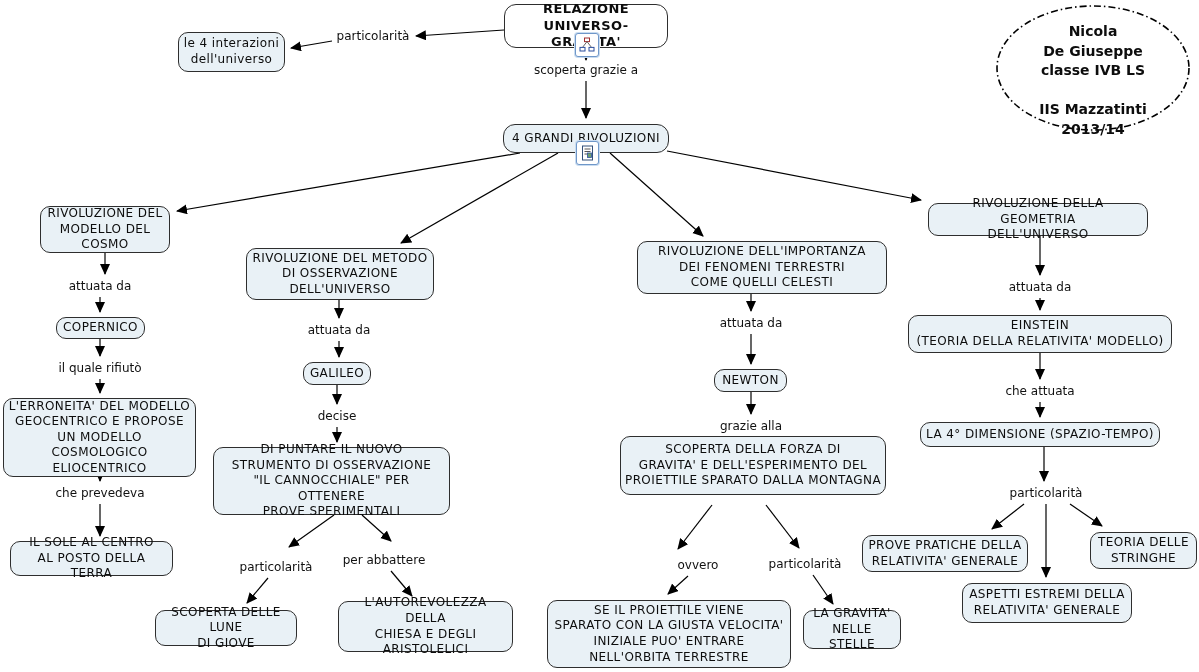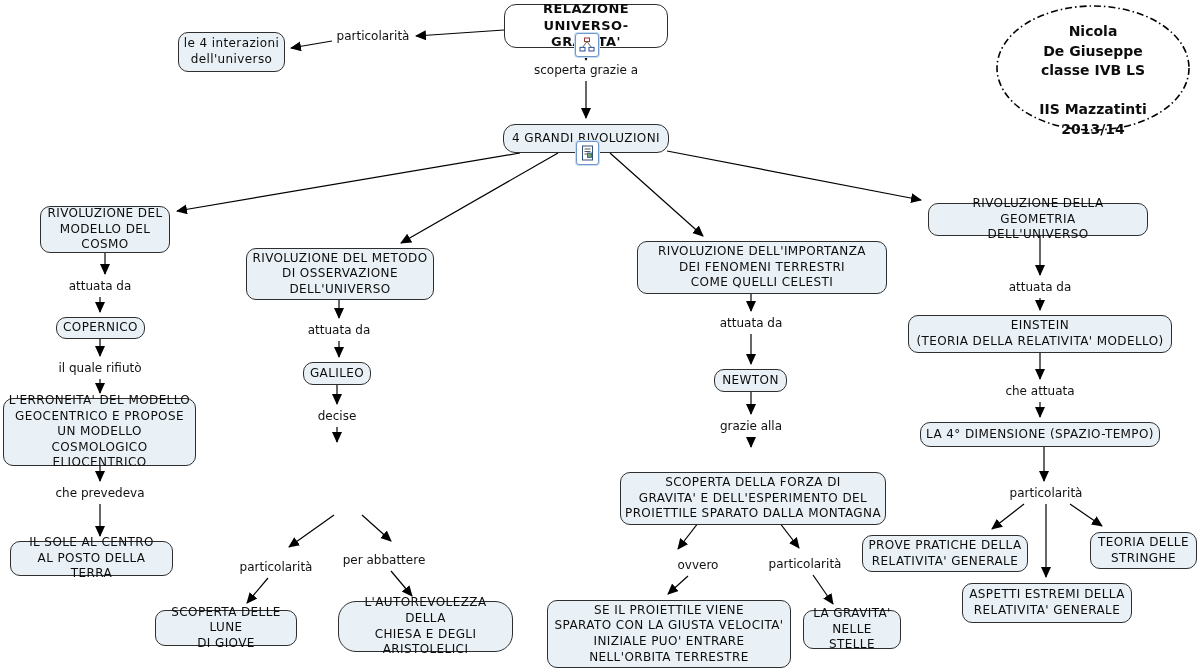--- a/index.html
+++ b/index.html
@@ -152,49 +152,53 @@
 
 IIS Mazzatinti
 2013/14</div>
 
   <div class="node" style="left:40px;top:206px;width:130px;height:47px;">RIVOLUZIONE DEL
 MODELLO DEL
 COSMO</div>
   <div class="link-label" style="left:100px;top:279px;">attuata da</div>
   <div class="node" style="left:56px;top:317px;width:89px;height:22px;">COPERNICO</div>
   <div class="link-label" style="left:100px;top:361px;">il quale rifiutò</div>
-  <div class="node" style="left:3px;top:398px;width:193px;height:68px;">L'ERRONEITA' DEL MODELLO
+  <div class="node" style="left:3px;top:398px;width:193px;height:79px;">L'ERRONEITA' DEL MODELLO
 GEOCENTRICO E PROPOSE
 UN MODELLO COSMOLOGICO
 ELIOCENTRICO</div>
   <div class="link-label" style="left:100px;top:486px;">che prevedeva</div>
   <div class="node" style="left:10px;top:541px;width:163px;height:35px;">IL SOLE AL CENTRO
 AL POSTO DELLA TERRA</div>
 
   <div class="node" style="left:246px;top:248px;width:188px;height:52px;">RIVOLUZIONE DEL METODO
 DI OSSERVAZIONE
 DELL'UNIVERSO</div>
   <div class="link-label" style="left:339px;top:323px;">attuata da</div>
   <div class="node" style="left:303px;top:362px;width:68px;height:23px;">GALILEO</div>
   <div class="link-label" style="left:337px;top:409px;">decise</div>
+  <div class="node" style="left:213px;top:447px;width:237px;height:68px;">DI PUNTARE IL NUOVO
+STRUMENTO DI OSSERVAZIONE
+"IL CANNOCCHIALE" PER OTTENERE
+PROVE SPERIMENTALI</div>
   <div class="link-label" style="left:276px;top:560px;">particolarità</div>
   <div class="link-label" style="left:384px;top:553px;">per abbattere</div>
   <div class="node" style="left:155px;top:610px;width:142px;height:36px;">SCOPERTA DELLE LUNE
 DI GIOVE</div>
-  <div class="node" style="left:338px;top:601px;width:175px;height:51px;border-radius:18px;">L'AUTOREVOLEZZA DELLA
+  <div class="node" style="left:338px;top:601px;width:175px;height:51px;">L'AUTOREVOLEZZA DELLA
 CHIESA E DEGLI
 ARISTOLELICI</div>
 
   <div class="node" style="left:637px;top:241px;width:250px;height:53px;">RIVOLUZIONE DELL'IMPORTANZA
 DEI FENOMENI TERRESTRI
 COME QUELLI CELESTI</div>
   <div class="link-label" style="left:751px;top:316px;">attuata da</div>
   <div class="node" style="left:714px;top:369px;width:73px;height:23px;">NEWTON</div>
   <div class="link-label" style="left:751px;top:419px;">grazie alla</div>
-  <div class="node" style="left:620px;top:472px;width:266px;height:53px;">SCOPERTA DELLA FORZA DI
+  <div class="node" style="left:620px;top:436px;width:266px;height:59px;">SCOPERTA DELLA FORZA DI
 GRAVITA' E DELL'ESPERIMENTO DEL
 PROIETTILE SPARATO DALLA MONTAGNA</div>
   <div class="link-label" style="left:698px;top:558px;">ovvero</div>
   <div class="link-label" style="left:805px;top:557px;">particolarità</div>
   <div class="node" style="left:547px;top:600px;width:244px;height:68px;">SE IL PROIETTILE VIENE
 SPARATO CON LA GIUSTA VELOCITA'
 INIZIALE PUO' ENTRARE
 NELL'ORBITA TERRESTRE</div>
   <div class="node" style="left:803px;top:610px;width:98px;height:39px;">LA GRAVITA'
 NELLE STELLE</div>

